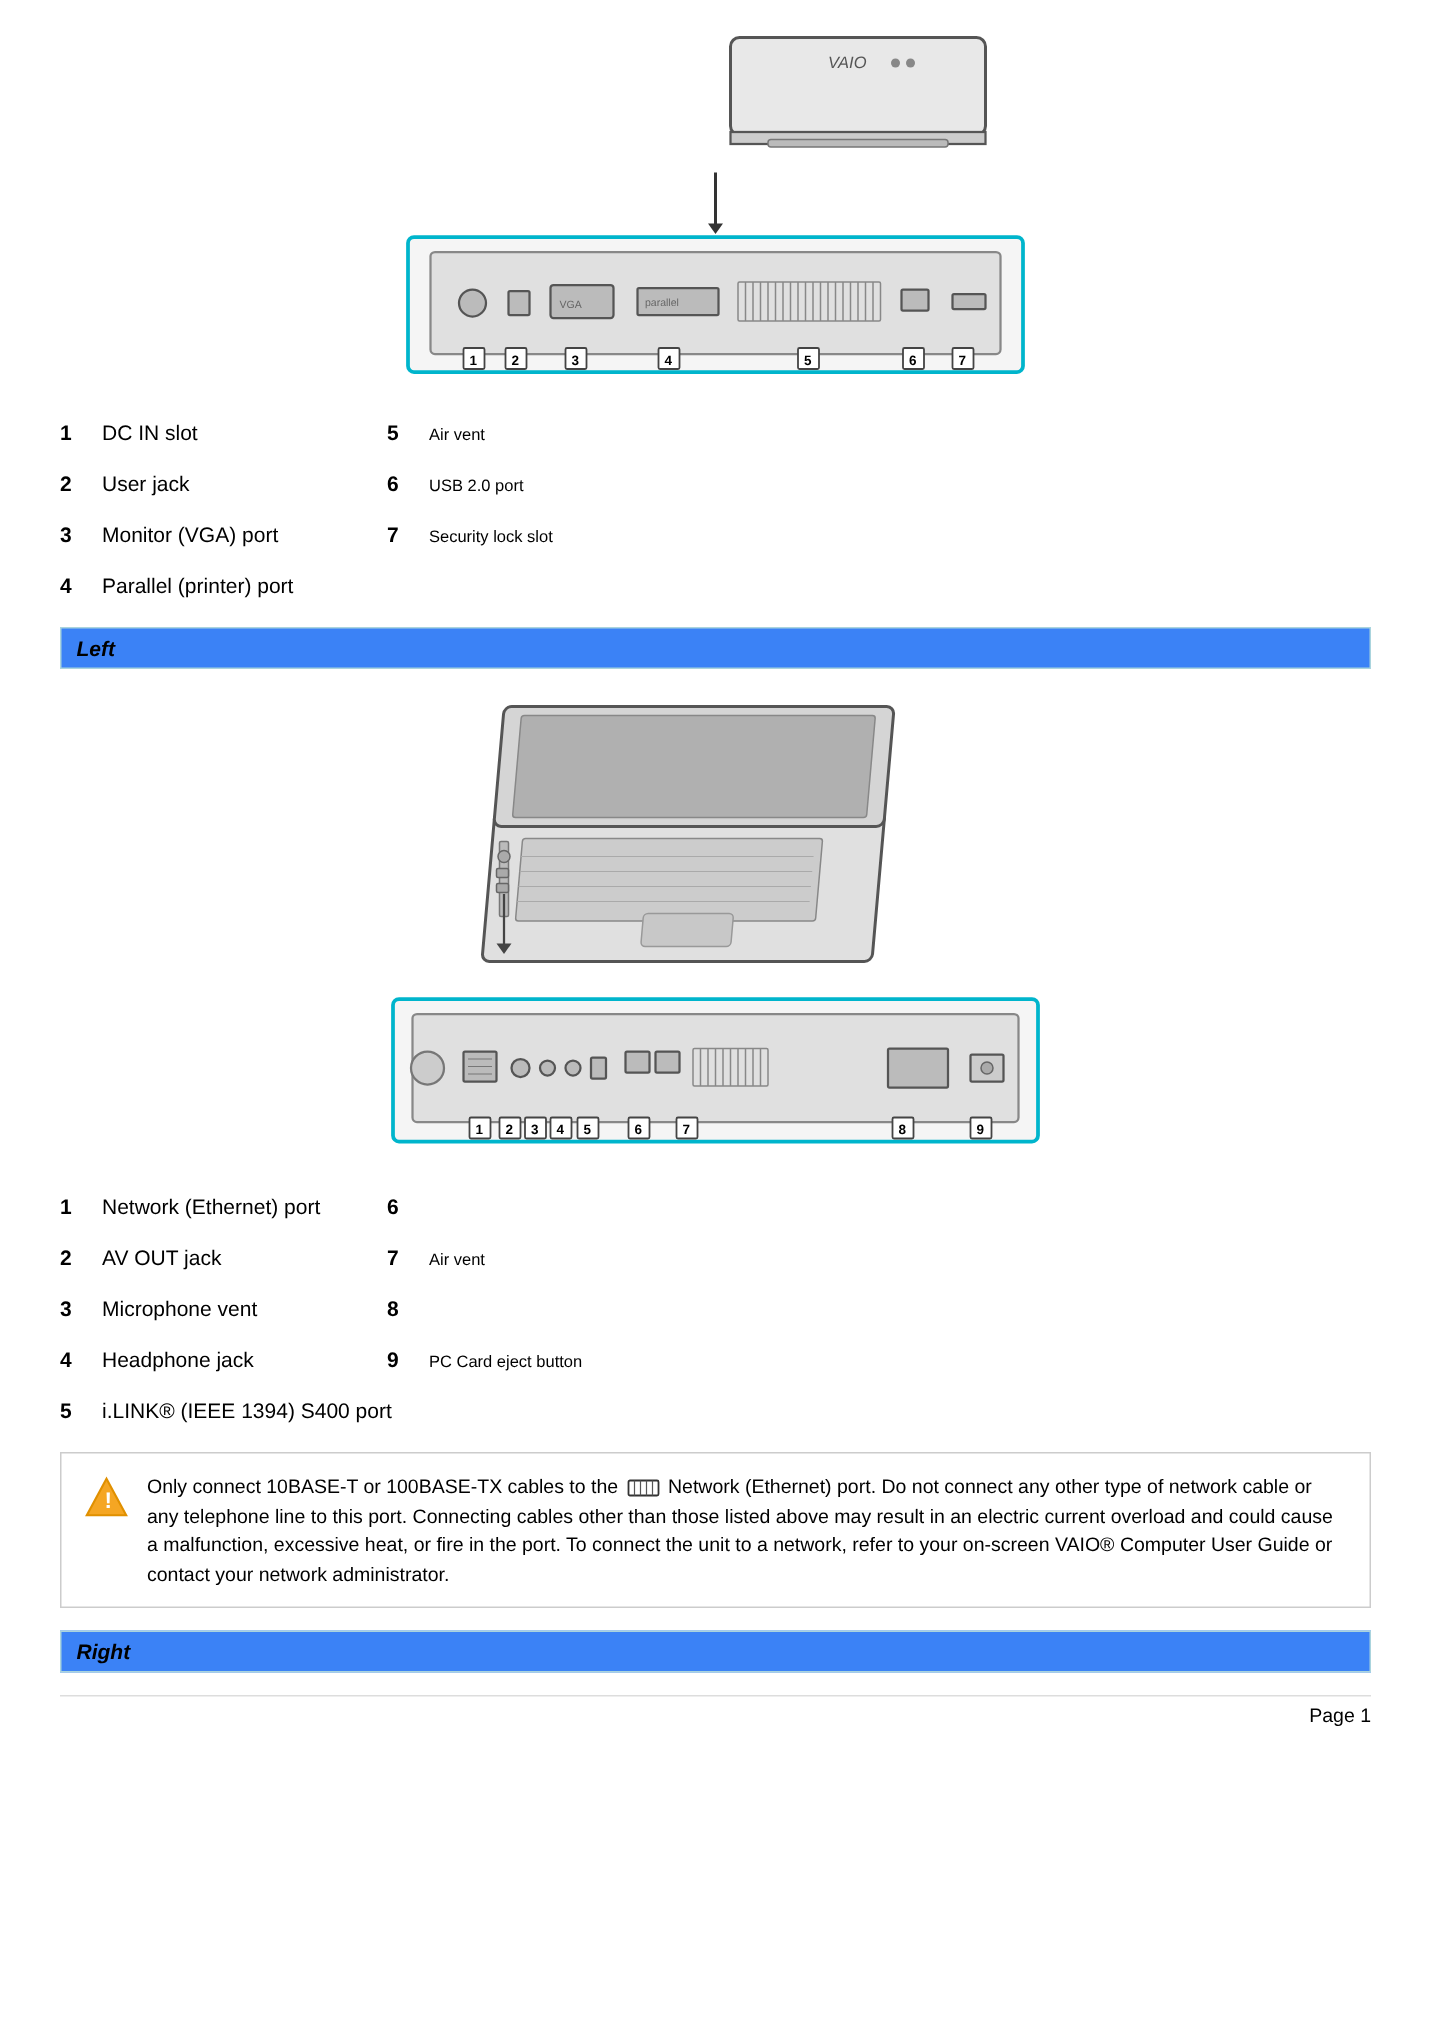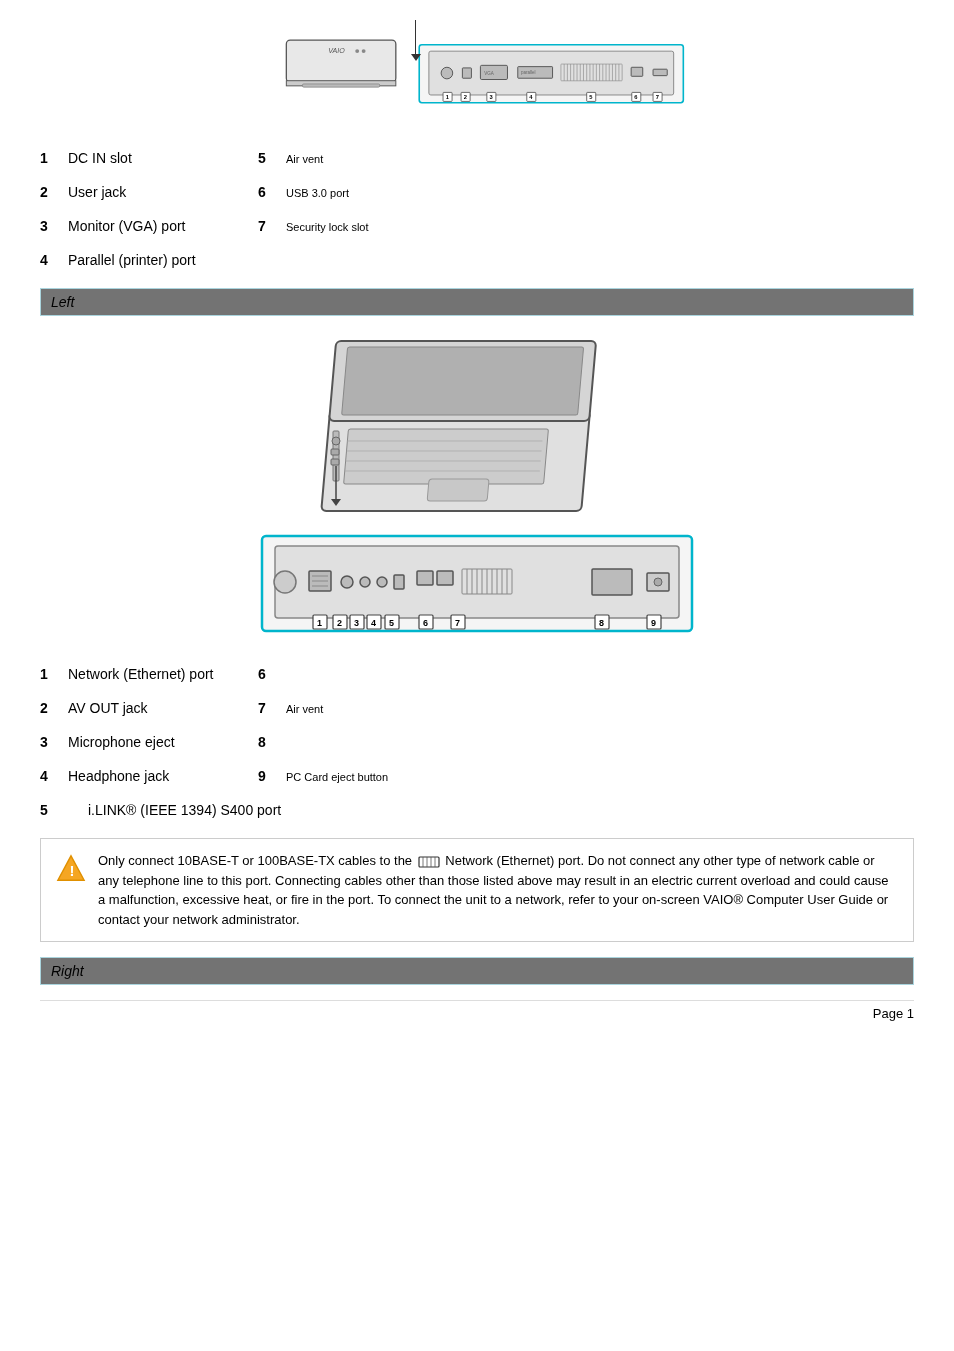--- a/index.html
+++ b/index.html
@@ -15,22 +15,22 @@
 
     .diagram-container {
       display: flex;
       justify-content: center;
       margin-bottom: 20px;
     }
 
     .back-diagram {
       width: 420px;
       display: flex;
-      flex-direction: row;
-      align-items: flex-start;
+      flex-direction: column;
+      align-items: flex-end;
       text-decoration: underline;
     }
 
     .specs-table {
       width: 100%;
       margin: 10px 0 20px 0;
     }
 
     .spec-num {
       width: 30px;
@@ -50,24 +50,24 @@
       font-weight: bold;
       font-size: 14px;
       flex-shrink: 0;
     }
 
     .spec-label2 {
       font-size: 11px;
     }
 
     .section-header {
-      background: #737373;
+      background: #3b82f6;
       border: 1px solid #aad4dd;
       padding: 5px 10px;
-      font-weight: normal;
+      font-weight: bold;
       font-style: italic;
       margin: 5px 0 15px 0;
       font-size: 14px;
     }
 
     .left-diagram {
       display: flex;
       flex-direction: column;
       align-items: center;
       margin-bottom: 20px;
@@ -228,21 +228,21 @@
     <span class="spec-num">1</span>
     <span class="spec-label">DC IN slot</span>
     <span class="spec-num2">5</span>
     <span class="spec-label2">Air vent</span>
   </div>
 
   <div class="spec-row-4col">
     <span class="spec-num">2</span>
     <span class="spec-label">User jack</span>
     <span class="spec-num2">6</span>
-    <span class="spec-label2">USB 3.0 port</span>
+    <span class="spec-label2">USB 2.0 port</span>
   </div>
 
   <div class="spec-row-4col">
     <span class="spec-num">3</span>
     <span class="spec-label">Monitor (VGA) port</span>
     <span class="spec-num2">7</span>
     <span class="spec-label2">Security lock slot</span>
   </div>
 
   <div class="spec-row-4col">
@@ -368,34 +368,34 @@
 
   <div class="spec-row-4col">
     <span class="spec-num">2</span>
     <span class="spec-label">AV OUT jack</span>
     <span class="spec-num2">7</span>
     <span class="spec-label2">Air vent</span>
   </div>
 
   <div class="spec-row-4col">
     <span class="spec-num">3</span>
-    <span class="spec-label">Microphone eject</span>
+    <span class="spec-label">Microphone vent</span>
     <span class="spec-num2">8</span>
   </div>
 
   <div class="spec-row-4col">
     <span class="spec-num">4</span>
     <span class="spec-label">Headphone jack</span>
     <span class="spec-num2">9</span>
     <span class="spec-label2">PC Card eject button</span>
   </div>
 
   <div class="spec-row-4col">
     <span class="spec-num">5</span>
-    <span class="spec-label" style="width:auto; grid-column: span 3; margin-left: 20px;">i.LINK® (IEEE 1394) S400 port</span>
+    <span class="spec-label" style="width:auto; grid-column: span 3;">i.LINK® (IEEE 1394) S400 port</span>
   </div>
 </div>
 
 <div class="warning-box">
   <svg width="32" height="32" viewBox="0 0 32 32" class="warning-icon">
     <polygon points="16,3 30,29 2,29" fill="#f5a623" stroke="#e09000" stroke-width="1.5"></polygon>
     <text x="14.5" y="24" font-size="16" font-weight="bold" fill="white">!</text>
   </svg>
   <div class="warning-text">
     <strong>Only connect 10BASE-T or 100BASE-TX cables to the

